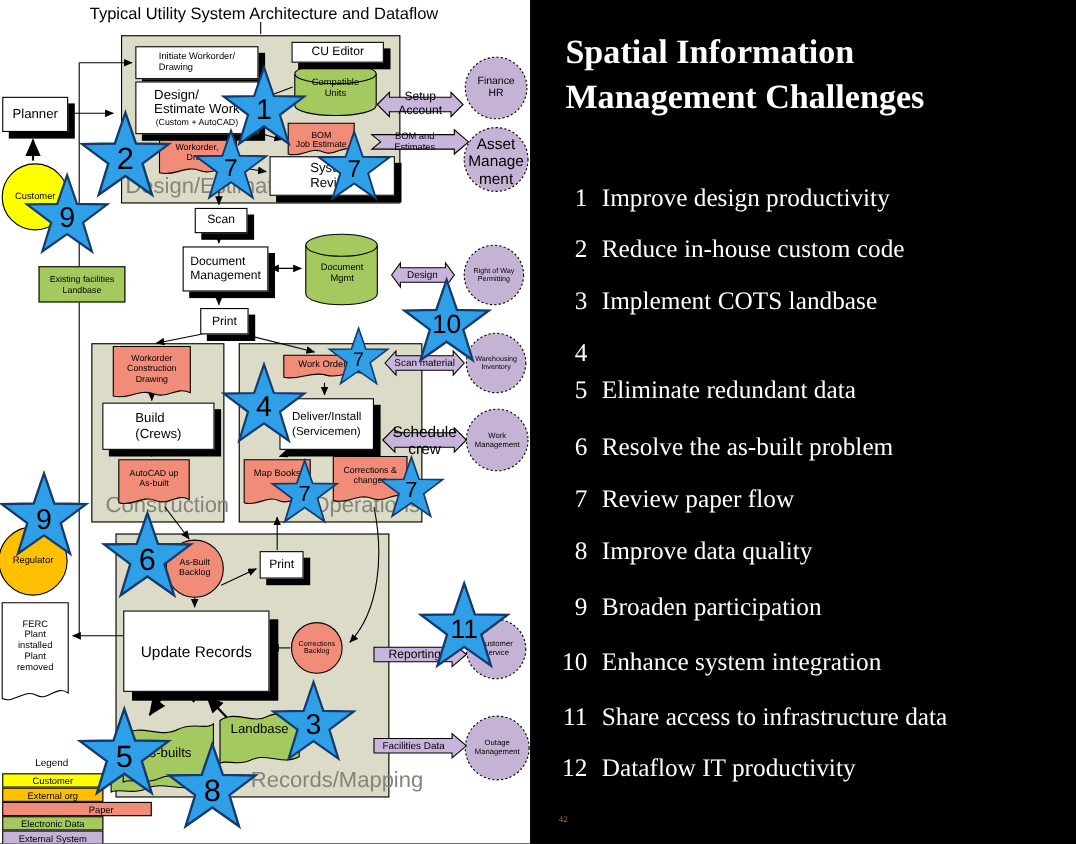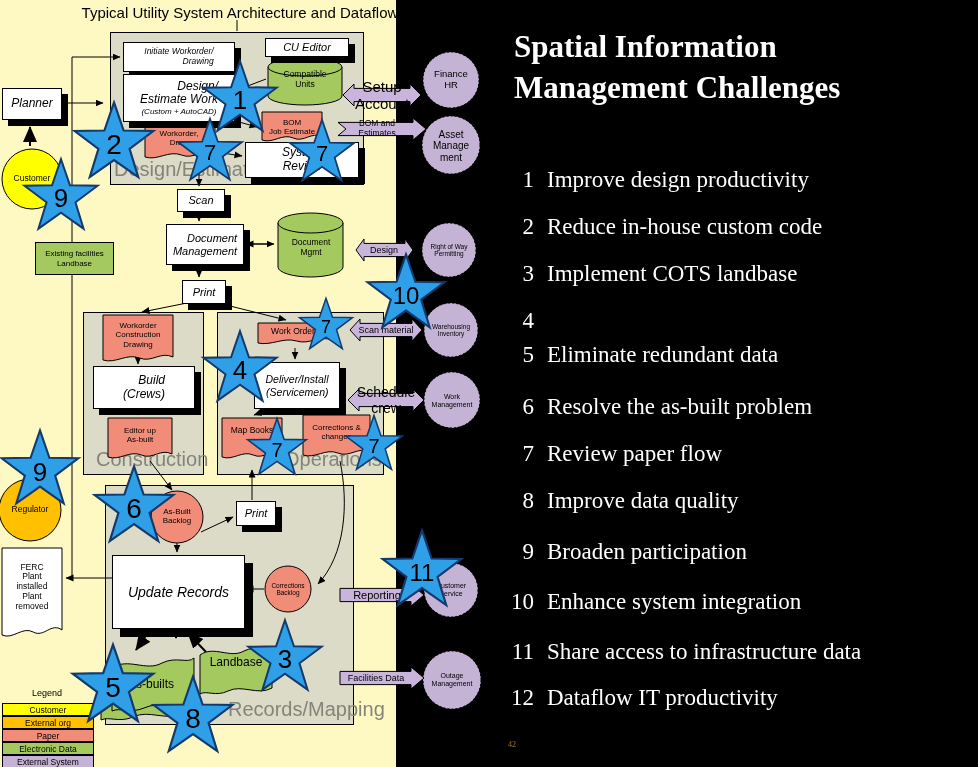--- a/index.html
+++ b/index.html
@@ -1,27 +1,27 @@
 <!DOCTYPE html>
 <html style="--star: #2F9FE8; --star_border: #123A6D; --region_bg: #DBDBC7; --paper: #F18C79; --green: #A4C95F; --yellow: #FFFF00; --orange: #FFC000; --purple: #C5B3D6; --purple_arrow: #C9B5DC;"><head>
 <meta charset="utf-8">
 <style>
   html,body{margin:0;padding:0;background:#222;}
   .stage{position:relative;width:978px;height:767px;background:#000;overflow:hidden;
          font-family:"Liberation Sans",sans-serif;}
   
-  .panel-left{position:absolute;left:0;top:0;width:396px;height:767px;background:#fef9c3;}
+  .panel-left{position:absolute;left:0;top:0;width:482px;height:767px;background:#ffffff;}
   .diagram-title{position:absolute;left:60px;top:4px;width:360px;text-align:center;
                  font-size:15px;color:#000;z-index:3;}
   .region{position:absolute;background:var(--region_bg,#DBDBC7);border:1px solid #000;z-index:1;}
   .region-label{position:absolute;color:#84847a;font-size:20px;z-index:2;white-space:nowrap;}
   svg.wires{position:absolute;left:0;top:0;z-index:2;}
   .box{position:absolute;background:#fff;border:1px solid #000;box-shadow:6px 6px 0 #000;
-       display:flex;align-items:center;justify-content:center;text-align:right;
-       white-space:pre-line;z-index:4;line-height:1.15;color:#000;font-style:italic;}
+       display:flex;align-items:center;justify-content:center;text-align:left;
+       white-space:pre-line;z-index:4;line-height:1.15;color:#000;}
   .box.big-shadow{box-shadow:8px 8px 0 #000;}
   .green-box{position:absolute;background:var(--green,#A4C95F);border:1px solid #000;
        display:flex;align-items:center;justify-content:center;text-align:center;
        white-space:pre-line;z-index:4;line-height:1.2;}
   .stack{display:flex;flex-direction:column;align-items:center;}
   .shape-label{position:absolute;display:flex;align-items:center;justify-content:center;
        text-align:center;white-space:pre-line;z-index:5;line-height:1.15;color:#000;}
   .star{position:absolute;z-index:10;}
   .star svg{width:100%;height:100%;display:block;}
   .star polygon{fill:var(--star,#2F9FE8);stroke:var(--star_border,#123A6D);stroke-width:2.5;}
@@ -186,21 +186,21 @@
 Units</div>
     <div class="shape-label" style="left:280px;top:228px;width:62px;height:40px;font-size:8.5px">Document
 Mgmt</div>
     <div class="shape-label" style="left:147px;top:124px;width:64px;height:28px;font-size:8px">Workorder,
 Draw</div>
     <div class="shape-label" style="left:262px;top:115px;width:60px;height:24px;font-size:8px">BOM
 Job Estimate</div>
     <div class="shape-label" style="left:105px;top:318px;width:66px;height:34px;font-size:8px">Workorder
 Construction
 Drawing</div>
-    <div class="shape-label" style="left:110px;top:422px;width:60px;height:26px;font-size:8px">Editor up
+    <div class="shape-label" style="left:110px;top:422px;width:60px;height:26px;font-size:8px">AutoCAD up
 As-built</div>
     <div class="shape-label" style="left:258px;top:325px;width:70px;height:14px;font-size:8.5px">Work Order</div>
     <div class="shape-label" style="left:224px;top:424px;width:56px;height:14px;font-size:8.5px">Map Books</div>
     <div class="shape-label" style="left:305px;top:419px;width:63px;height:26px;font-size:8px">Corrections &amp;
 changes</div>
     <div class="shape-label" style="left:154px;top:502px;width:46px;height:28px;font-size:8px">As-Built
 Backlog</div>
     <div class="shape-label" style="left:267px;top:578px;width:42px;height:22px;font-size:6.5px">Corrections
 Backlog</div>
     <div class="shape-label" style="left:6px;top:172px;width:52px;height:14px;font-size:8.5px">Customer</div>
@@ -208,46 +208,46 @@
     <div class="shape-label" style="left:6px;top:556px;width:52px;height:62px;font-size:8.5px">FERC
 Plant
 installed
 Plant
 removed</div>
     <div class="shape-label" style="left:116px;top:676px;width:70px;height:18px;font-size:12px">As-builts</div>
     <div class="shape-label" style="left:204px;top:654px;width:64px;height:18px;font-size:12px">Landbase</div>
 
     <div class="shape-label" style="left:425px;top:66px;width:52px;height:28px;font-size:9.5px">Finance
 HR</div>
-    <div class="shape-label" style="left:424px;top:125px;width:54px;height:42px;font-size:10px">Asset
+    <div class="shape-label" style="left:424px;top:125px;width:54px;height:42px;font-size:14px">Asset
 Manage
 ment</div>
     <div class="shape-label" style="left:424px;top:238px;width:50px;height:24px;font-size:6.5px">Right of Way
 Permitting</div>
     <div class="shape-label" style="left:426px;top:318px;width:50px;height:24px;font-size:6.5px">Warehousing
 Inventory</div>
     <div class="shape-label" style="left:426px;top:390px;width:52px;height:22px;font-size:7px">Work
 Management</div>
     <div class="shape-label" style="left:426px;top:578px;width:50px;height:24px;font-size:7px">Customer
 Service</div>
     <div class="shape-label" style="left:426px;top:668px;width:52px;height:24px;font-size:7px">Outage
 Management</div>
 
-    <div class="shape-label" style="left:352px;top:87px;width:60px;height:16px;font-size:15px">Setup Account</div>
+    <div class="shape-label" style="left:352px;top:87px;width:60px;height:16px;font-size:11px">Setup Account</div>
     <div class="shape-label" style="left:342px;top:121px;width:70px;height:16px;font-size:8.5px">BOM and Estimates</div>
     <div class="shape-label" style="left:362px;top:242px;width:44px;height:16px;font-size:9px">Design</div>
     <div class="shape-label" style="left:356px;top:322px;width:60px;height:16px;font-size:9px">Scan material</div>
     <div class="shape-label" style="left:354px;top:392px;width:64px;height:16px;font-size:14px">Schedule crew</div>
     <div class="shape-label" style="left:346px;top:587px;width:62px;height:16px;font-size:11px">Reporting</div>
     <div class="shape-label" style="left:344px;top:670px;width:64px;height:16px;font-size:9px">Facilities Data</div>
 
     <div class="legend-title" style="left:32px;top:688px">Legend</div>
     <div class="legend-bar" style="top: 703px; background: rgb(255, 255, 0);">Customer</div>
     <div class="legend-bar" style="top: 716px; background: rgb(255, 192, 0);">External org</div>
-    <div class="legend-bar" style="top: 729px; background: rgb(241, 140, 121);">Paper</div>
+    <div class="legend-bar" style="top: 729px; background: rgb(241, 140, 121); padding-left: 44px;">Paper</div>
     <div class="legend-bar" style="top: 742px; background: rgb(164, 201, 95);">Electronic Data</div>
     <div class="legend-bar" style="top: 755px; background: rgb(197, 179, 214);">External System</div>
 
     <div class="star" style="left:200px;top:58px;width:80px;height:80px">
         <svg viewBox="0 0 100 100">
           <polygon points="50,4 61.2,36.6 95.7,37.2 68.1,57.9 78.2,90.8 50,71 21.8,90.8 31.9,57.9 4.3,37.2 38.8,36.6"></polygon>
         </svg>
         <span class="star-n" style="font-size:26px">1</span>
       </div>
     <div class="star" style="left:71px;top:99px;width:86px;height:86px">

